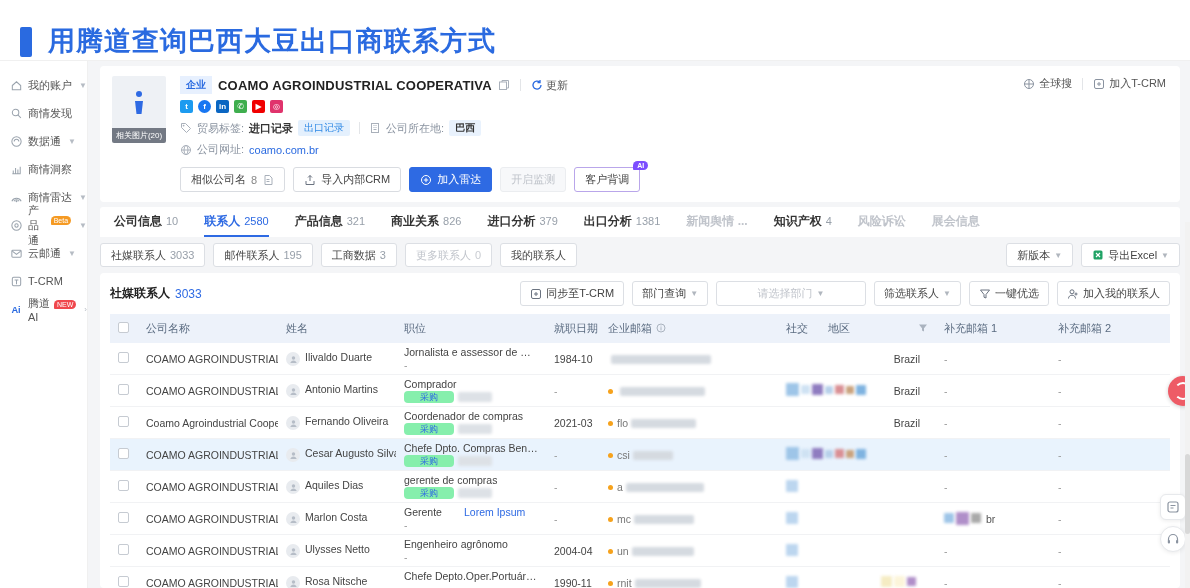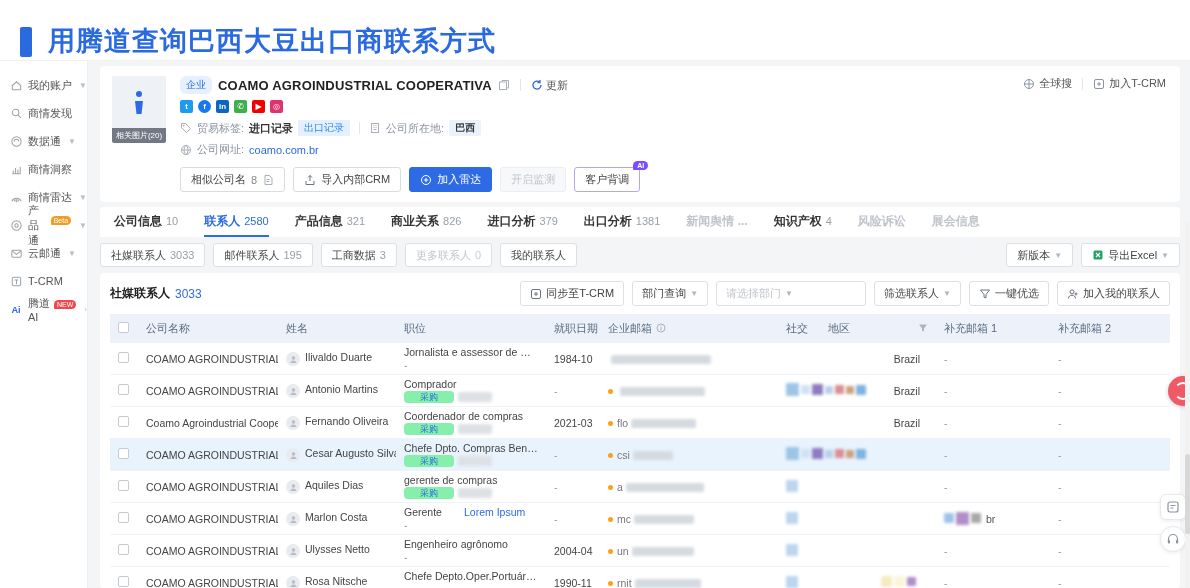--- a/index.html
+++ b/index.html
@@ -26,21 +26,21 @@
 
   
   .company-card { background: #fff; border-radius: 4px; padding: 10px 14px 10px 12px; position: relative; flex: none; }
   .company-flex { display: flex; gap: 14px; }
   .photo-wrap { width: 54px; flex: none; }
   .photo { width: 54px; height: 52px; background: #eef1f5; display: flex; align-items: center; justify-content: center; border-radius: 2px 2px 0 0; }
   .photo svg { width: 22px; height: 26px; }
   .photo-caption { width: 54px; background: rgba(90,98,110,.85); color: #fff; font-size: 8px; text-align: center; padding: 2px 0; border-radius: 0 0 2px 2px; white-space: nowrap; }
   .company-main { flex: 1; }
   .c-row { display: flex; align-items: center; gap: 6px; margin-bottom: 6px; }
-  .type-badge { background: #e7f0fe; color: #2a6ae0; font-size: 10px; padding: 2px 6px; border-radius: 6px; font-weight: normal; flex: none; }
+  .type-badge { background: #e7f0fe; color: #2a6ae0; font-size: 10px; padding: 2px 6px; border-radius: 0; font-weight: bold; flex: none; }
   .company-name { font-size: 13px; font-weight: bold; color: #222; letter-spacing: .2px; }
   .mini-icon { width: 12px; height: 12px; display: inline-flex; }
   .mini-icon svg { width: 12px; height: 12px; }
   .vdiv { width: 1px; height: 12px; background: #e3e5e8; margin: 0 4px; }
   .refresh-link { font-size: 11px; color: #555; display: inline-flex; align-items: center; gap: 3px; cursor: pointer; }
   .social-row { display: flex; gap: 5px; margin-bottom: 7px; }
   .soc { width: 13px; height: 13px; border-radius: 2px; color: #fff; font-size: 8px; font-weight: bold; display: inline-flex; align-items: center; justify-content: center; cursor: pointer; line-height: 1; }
   .soc.round { border-radius: 50%; }
   .meta-row { display: flex; align-items: center; gap: 5px; font-size: 11px; color: #8a93a0; margin-bottom: 6px; }
   .meta-dark { color: #333; font-weight: bold; }
@@ -73,21 +73,21 @@
   .subfilter-spacer { flex: 1; }
 
   
   .table-card { background: #fff; border-radius: 4px; padding: 8px 10px 0 10px; flex: 1; display: flex; flex-direction: column; overflow: hidden; }
   .table-toolbar { display: flex; align-items: center; margin-bottom: 8px; flex: none; }
   .section-title { font-size: 12px; font-weight: bold; color: #222; }
   .section-count { font-size: 12px; color: #2e6ae3; margin-left: 5px; }
   .tt-spacer { flex: 1; }
   .tb-small { height: 25px; display: inline-flex; align-items: center; gap: 4px; background: #fff; border: 1px solid #dcdfe4; border-radius: 3px; font-size: 11px; color: #444; padding: 0 9px; margin-left: 8px; cursor: pointer; }
   .tb-small .chev, .chip-btn .chev { color: #b0b6be; font-size: 8px; }
-  .tb-small.select { width: 150px; color: #c0c4cb; justify-content: flex-start; }
+  .tb-small.select { width: 150px; color: #c0c4cb; justify-content: center; }
 
   table { width: 100%; border-collapse: collapse; table-layout: fixed; }
   th { background: #edf2fa; color: #5a6b80; font-size: 11px; font-weight: normal; text-align: left; padding: 7px 8px; white-space: nowrap; overflow: hidden; }
   td { font-size: 10.5px; color: #444; padding: 3px 8px; border-bottom: 1px solid #f1f2f4; height: 30px; white-space: nowrap; overflow: hidden; vertical-align: middle; }
   tr.highlight td { background: #e9f3fd; }
   td.ov-visible { overflow: visible; }
   .cb { width: 11px; height: 11px; border: 1px solid #c6cbd2; border-radius: 2px; background: #fff; display: inline-block; cursor: pointer; }
   .avatar { width: 14px; height: 14px; border-radius: 50%; background: #e8ebef; display: inline-flex; align-items: center; justify-content: center; margin-right: 5px; vertical-align: -3px; flex: none; }
   .avatar svg { width: 9px; height: 9px; }
   .pos-line1 { line-height: 13px; display: flex; align-items: center; gap: 22px; }

